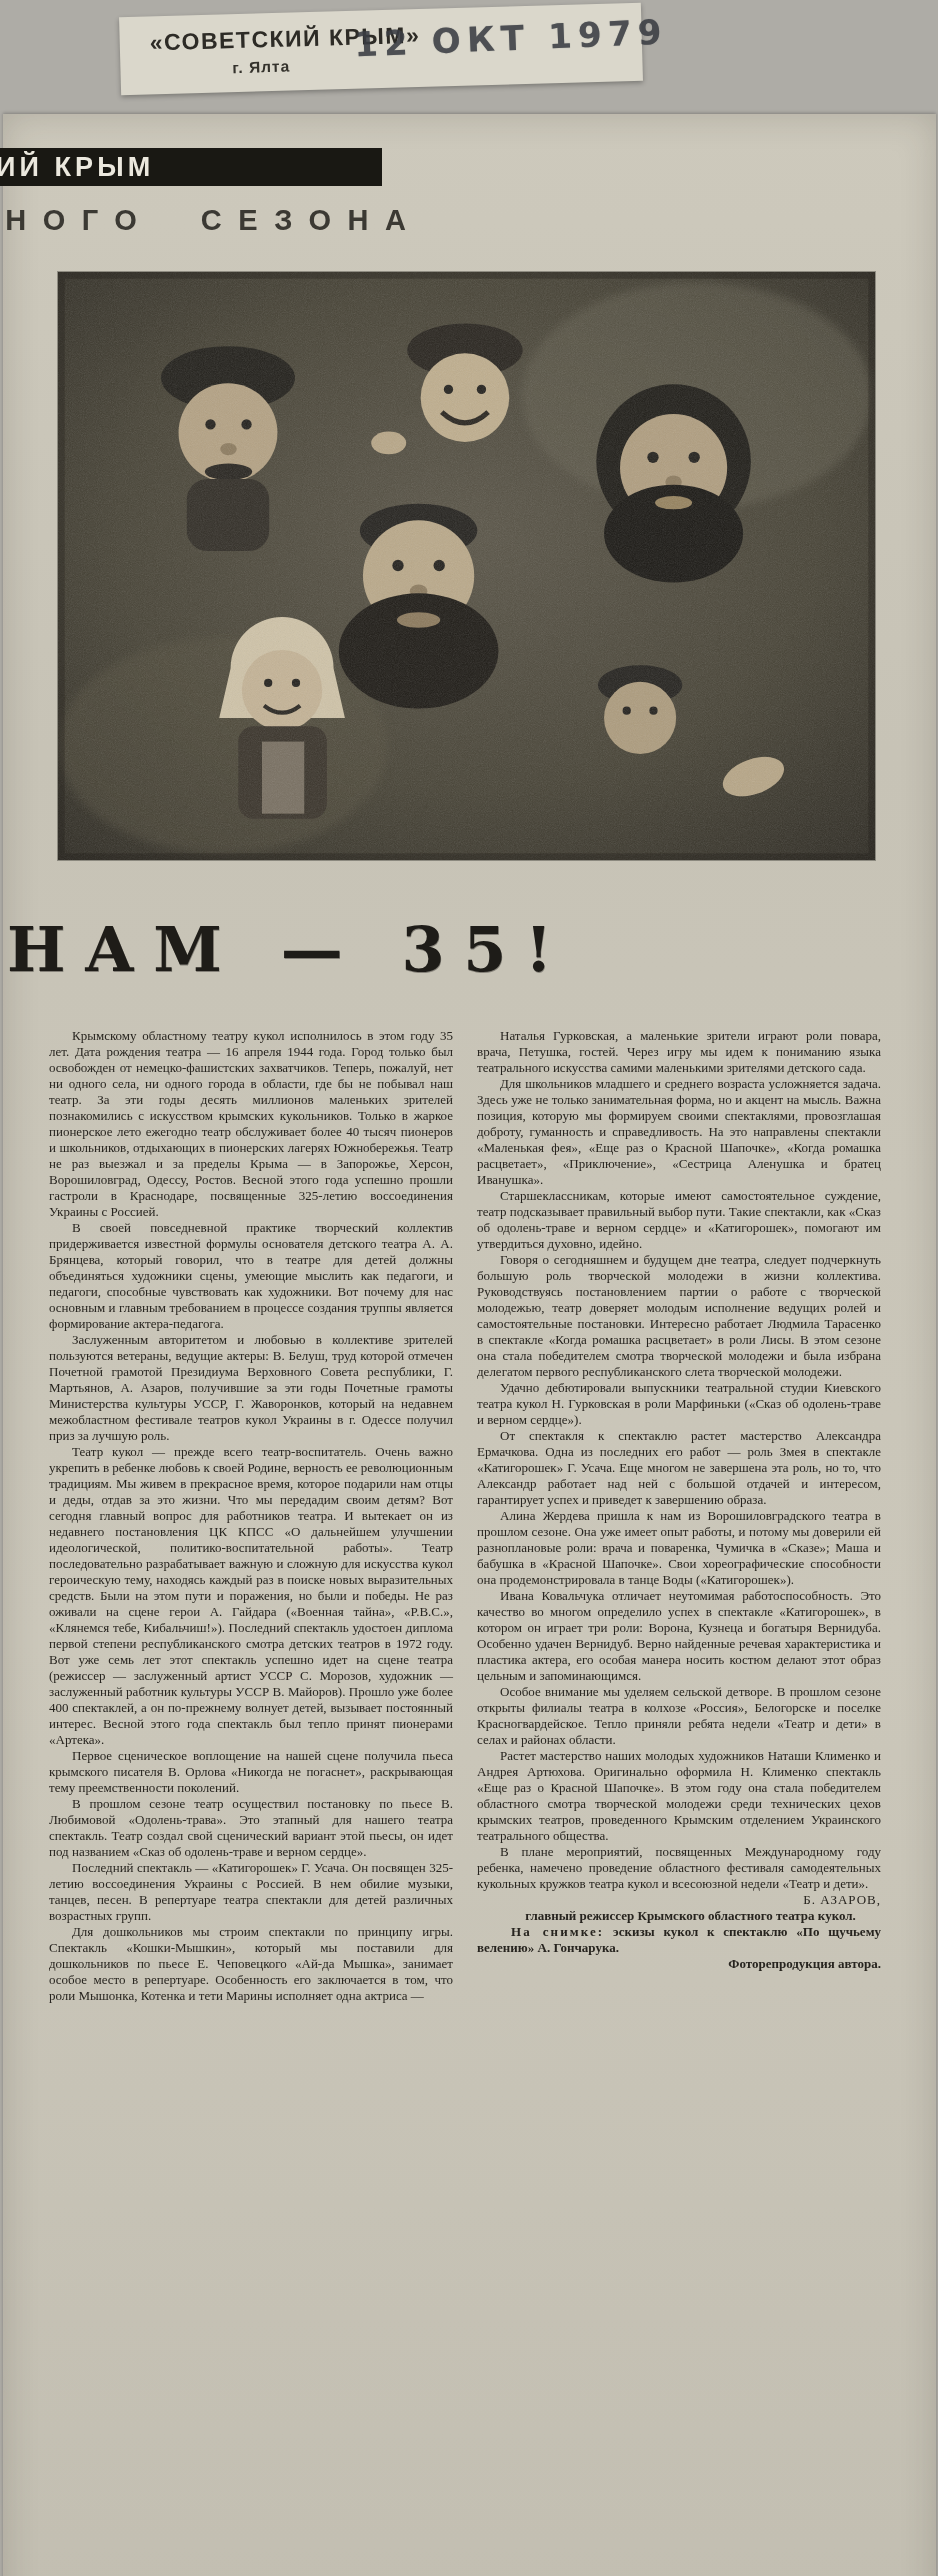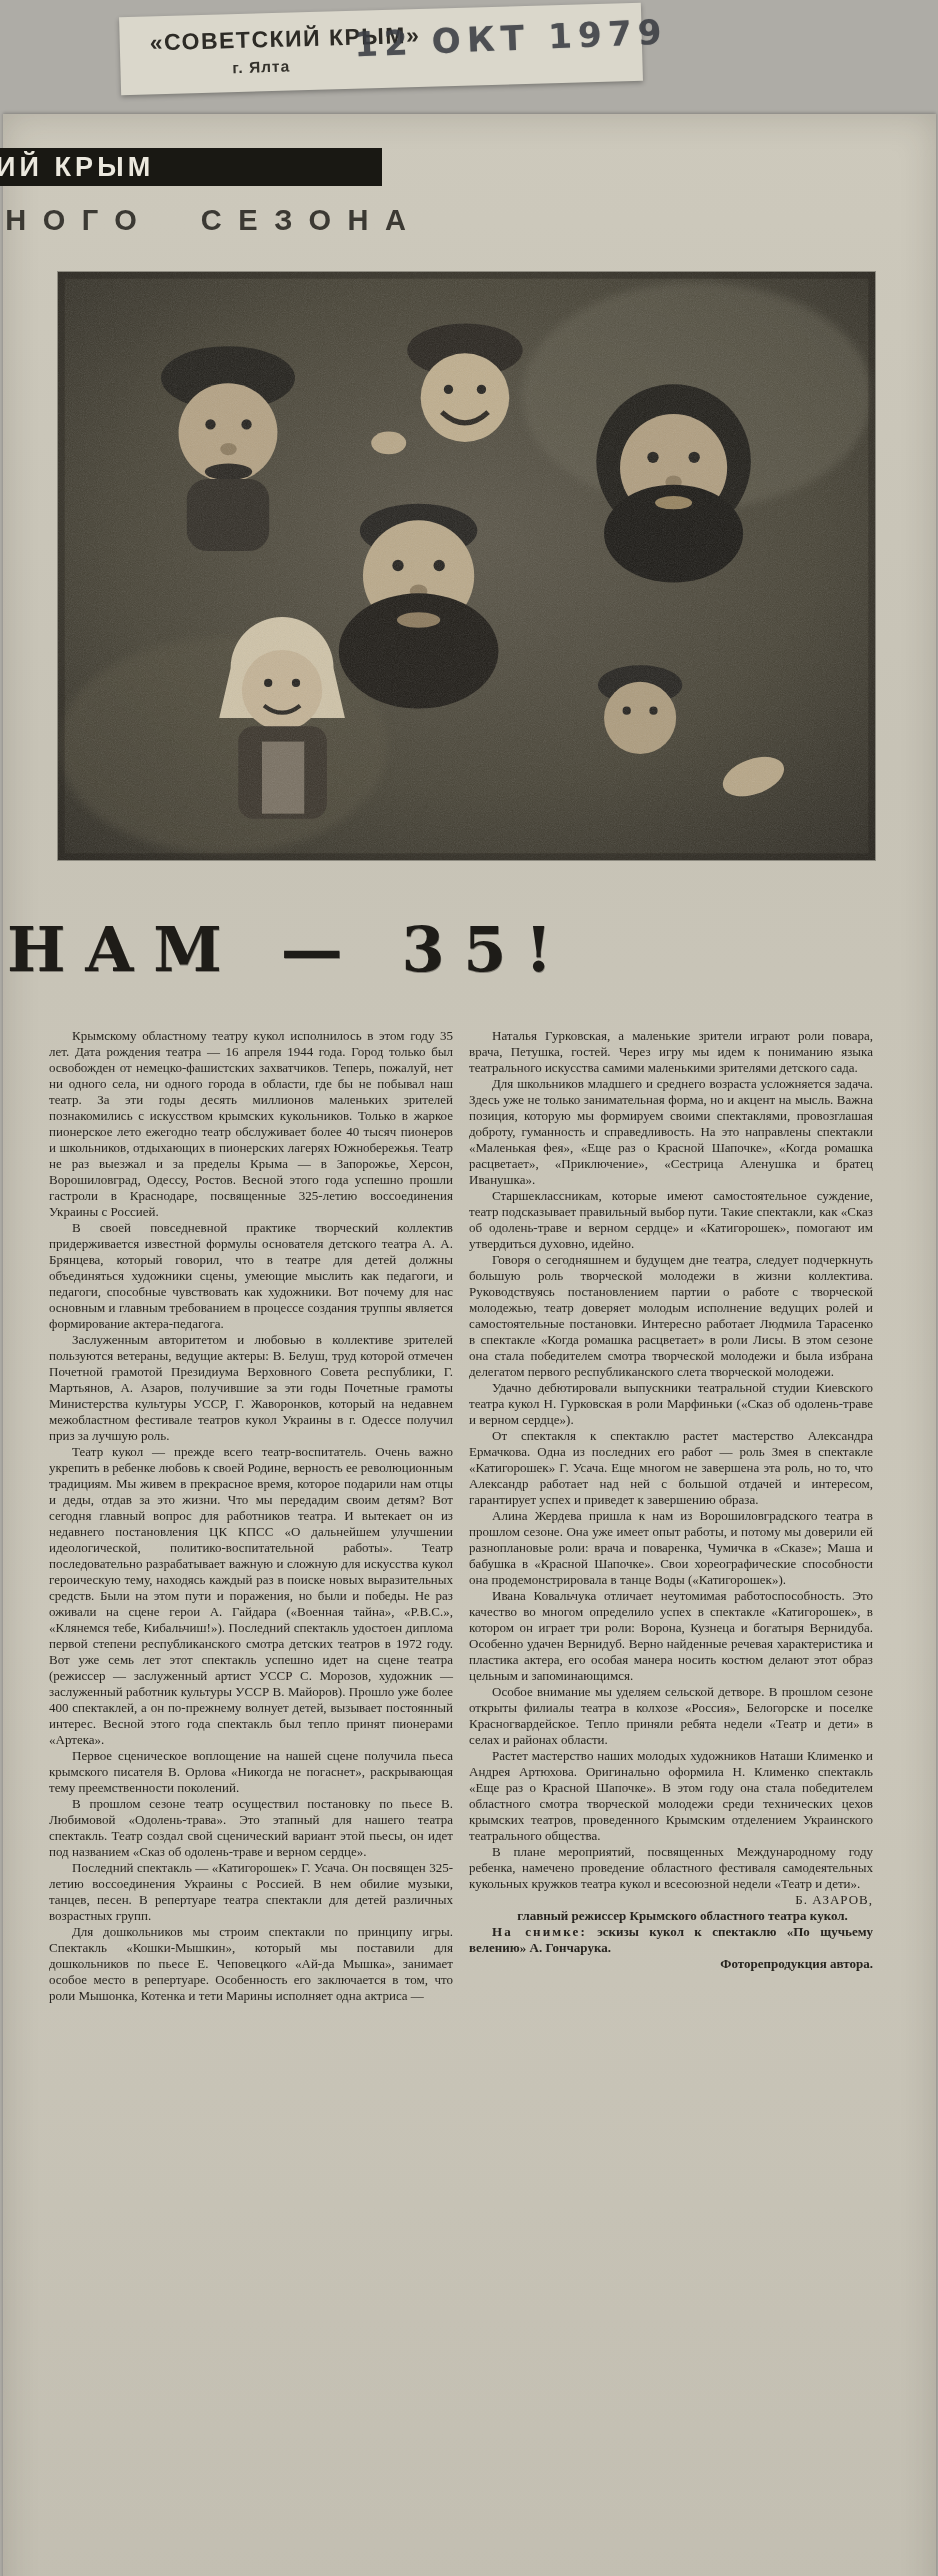--- a/index.html
+++ b/index.html
@@ -30,28 +30,28 @@
         white-space:nowrap;z-index:2;}
   
   .photo{position:absolute;left:58px;top:272px;width:817px;height:588px;background:#45423a;
         box-shadow:0 0 0 1px rgba(30,28,22,.35);z-index:2;}
   .photo svg{display:block;width:100%;height:100%;}
   
   .headline{position:absolute;left:7px;top:913px;width:100%;text-align:left;z-index:2;
         font-family:"DejaVu Serif",serif;font-weight:bold;font-size:62px;letter-spacing:.30em;
         color:#1e1c18;text-shadow:0.5px 0.5px 0 rgba(30,28,24,.4);}
   
-  .article{position:absolute;left:49px;top:1028px;width:841px;display:flex;gap:16px;z-index:2;}
+  .article{position:absolute;left:49px;top:1028px;width:841px;display:flex;gap:24px;z-index:2;}
   .col{width:404px;text-align:justify;font-size:13px;line-height:16px;color:#27241f;
         hyphens:auto;}
   .col p{margin:0;text-indent:23px;}
   .sig-name{margin-top:13.4px;text-align:right;font-weight:normal;letter-spacing:1px;text-indent:0;}
   .sig-title{text-align:center;font-weight:bold;text-indent:0;}
   .caption{margin-top:15.5px;font-weight:bold;text-indent:23px;}
-  .caption-label{letter-spacing:2.1px;}
+  .caption-label{letter-spacing:2.1px;margin-left:11px;}
   .caption-credit{text-align:right;font-weight:bold;text-indent:0;margin-top:2.1px;}
 </style>
 </head>
 <body>
 
 <div class="page">
 
   <div class="clipping"></div>
 
   <div class="slip">

